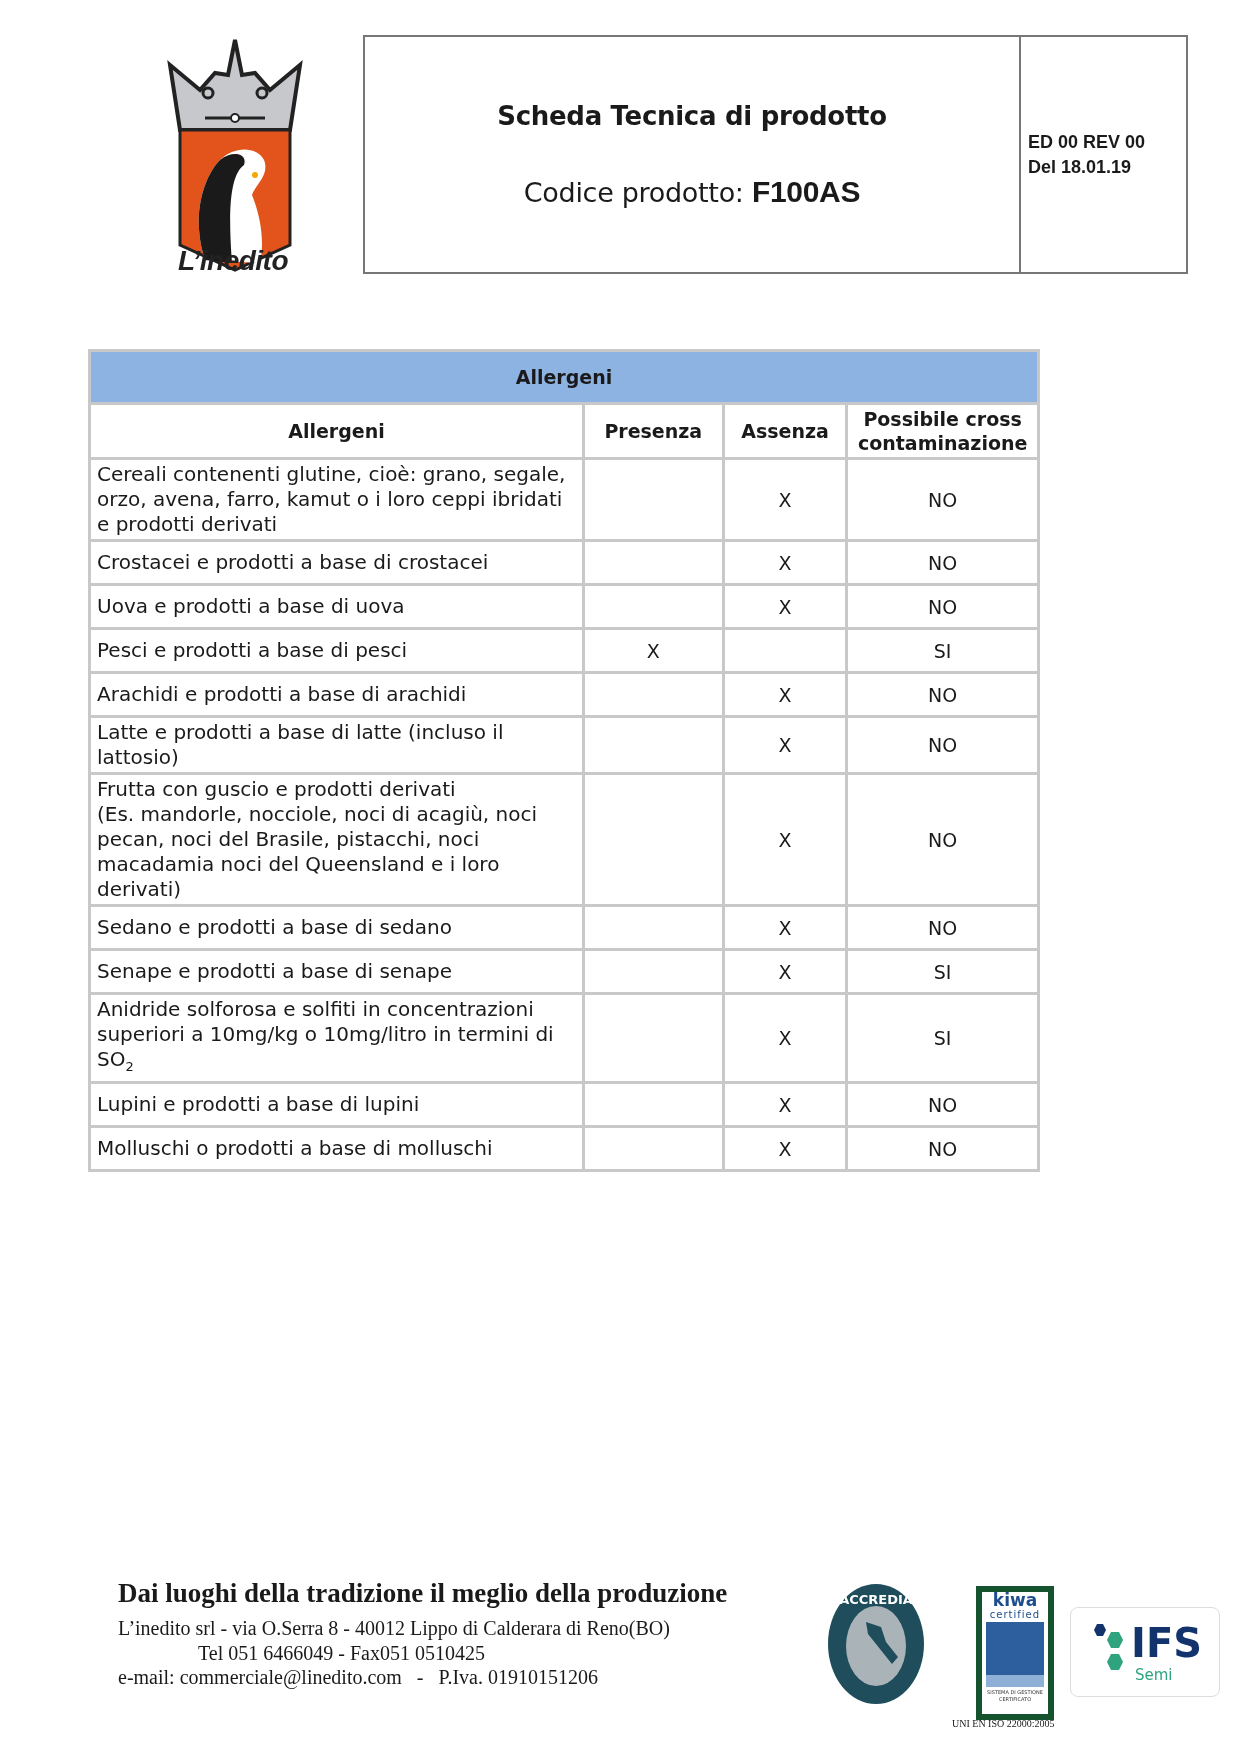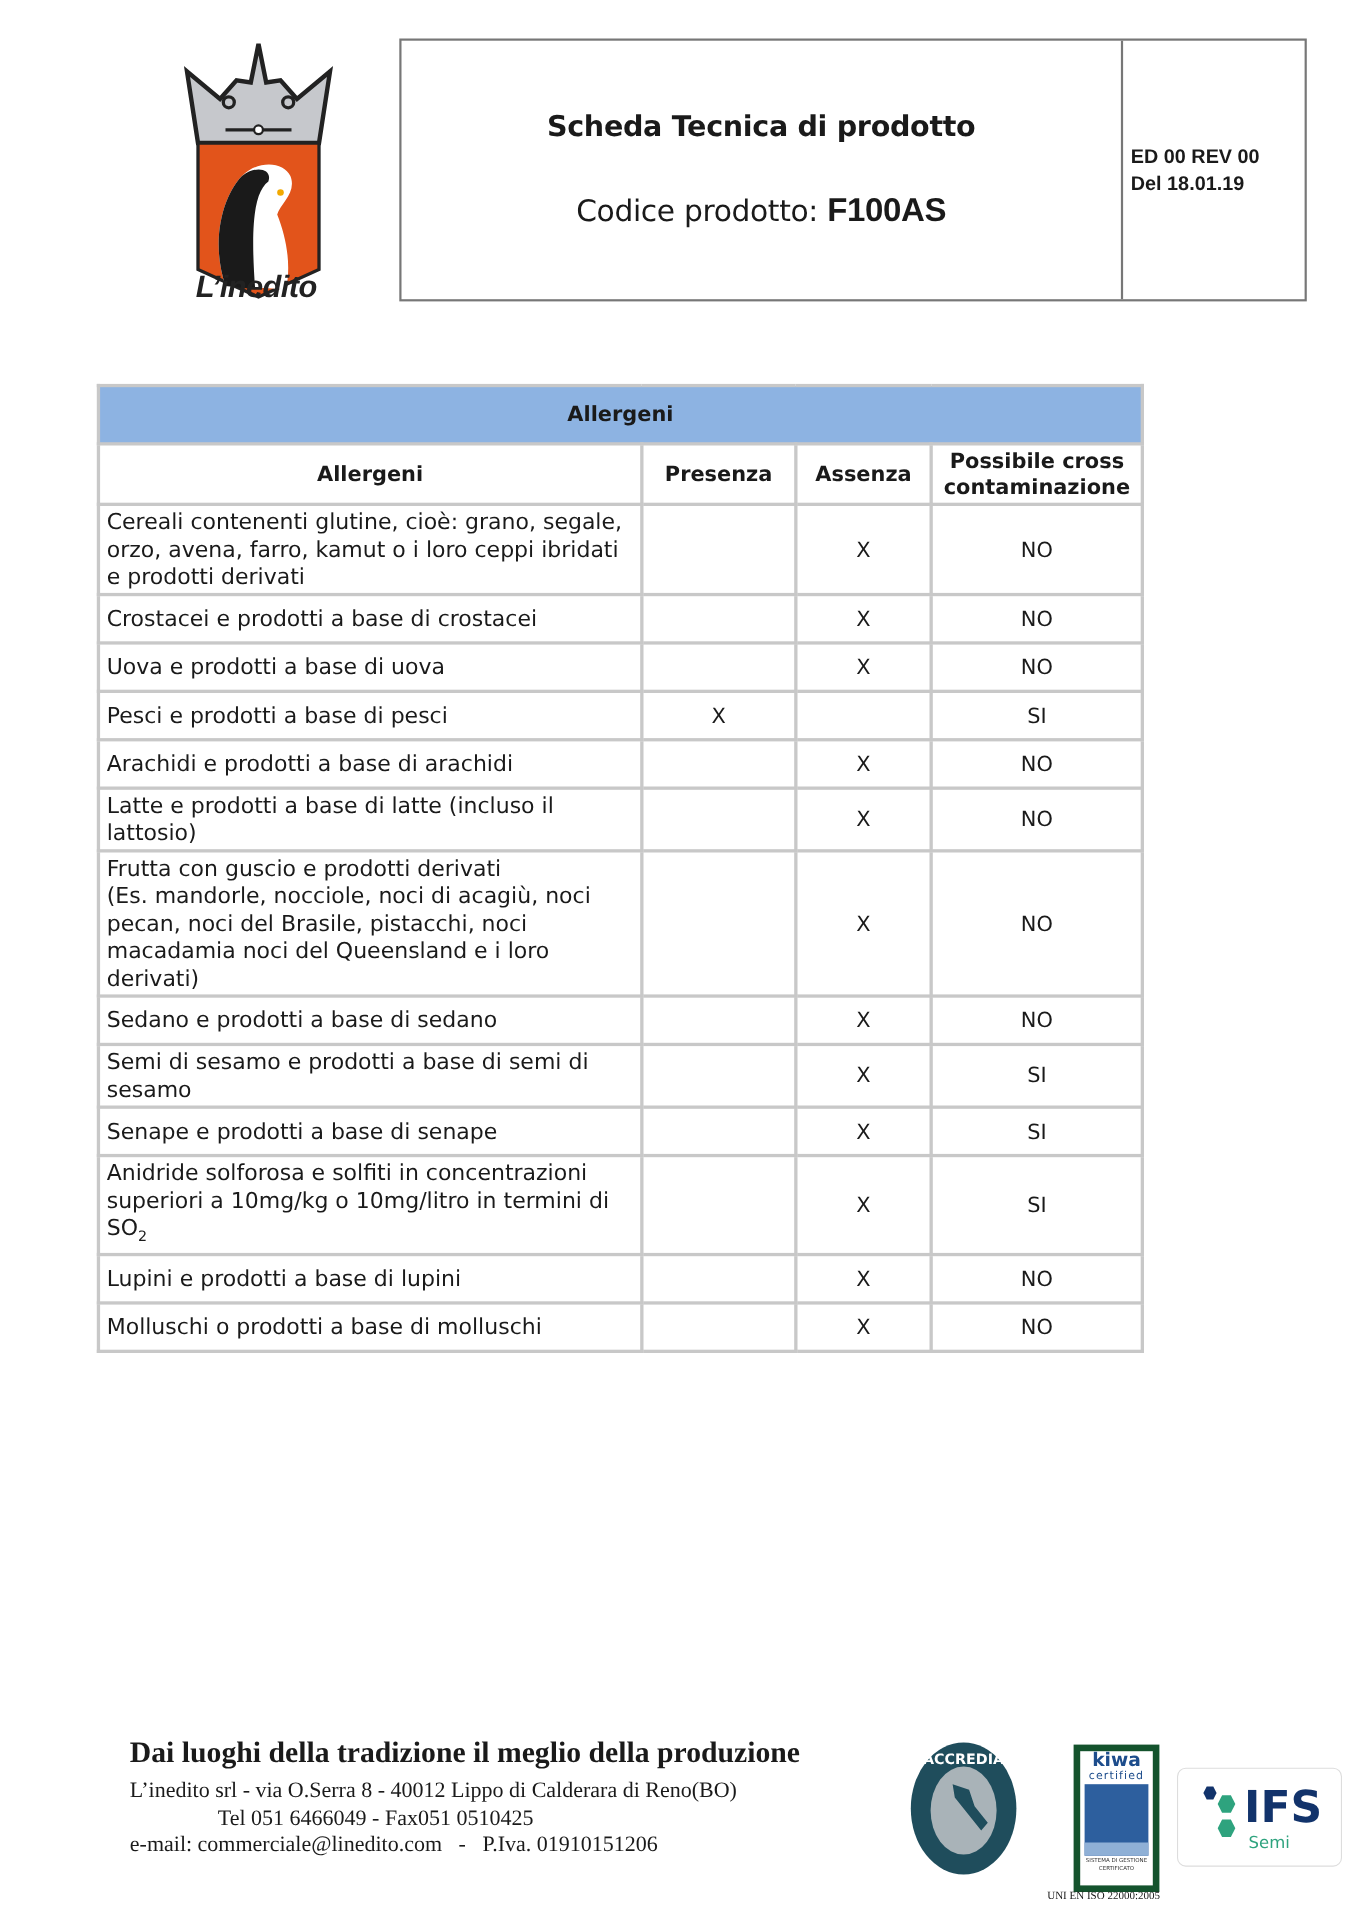--- a/index.html
+++ b/index.html
@@ -112,26 +112,20 @@
     <td class="mark">X</td>
     <td class="mark">NO</td>
   </tr>
   <tr style="height:44px">
     <td class="name">Sedano e prodotti a base di sedano</td>
     <td class="mark"></td>
     <td class="mark">X</td>
     <td class="mark">NO</td>
   </tr>
   <tr style="height:44px">
-    <td class="name">Semi di sesamo e prodotti a base di semi di sesamo</td>
-    <td class="mark"></td>
-    <td class="mark">X</td>
-    <td class="mark">SI</td>
-  </tr>
-  <tr style="height:44px">
     <td class="name">Senape e prodotti a base di senape</td>
     <td class="mark"></td>
     <td class="mark">X</td>
     <td class="mark">SI</td>
   </tr>
   <tr style="height:53px">
     <td class="name"><span>Anidride solforosa e solfiti in concentrazioni superiori a 10mg/kg o 10mg/litro in termini di SO</span><sub style="font-size:13px">2</sub></td>
     <td class="mark"></td>
     <td class="mark">X</td>
     <td class="mark">SI</td>

